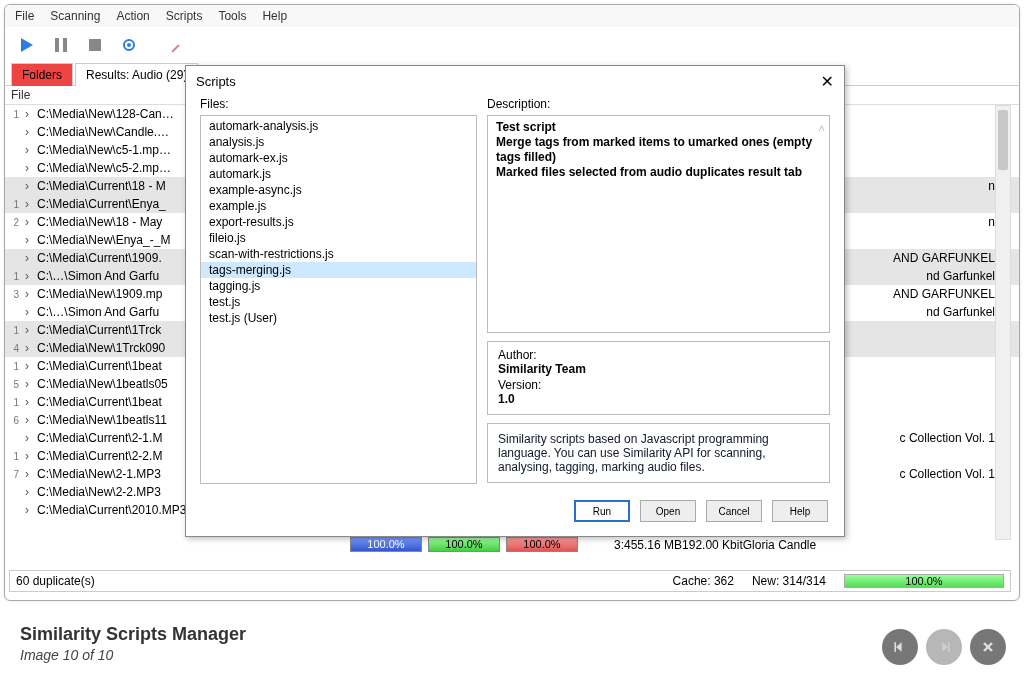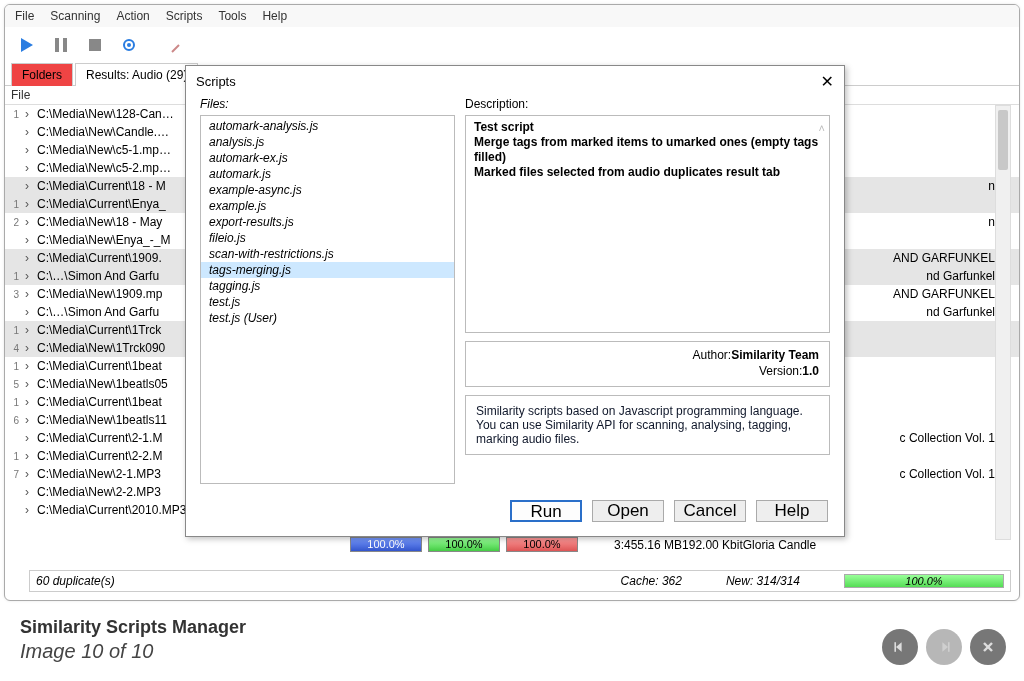--- a/index.html
+++ b/index.html
@@ -22,58 +22,58 @@
 .grid-head .col-file { width: 300px; }
 
 .grid { font-size: 12px; overflow: hidden; }
 .grow { display: flex; align-items: center; height: 18px; padding-left: 6px; white-space: nowrap; }
 .gnum { width: 14px; color: #777; font-size: 10px; text-align: right; padding-right: 6px; }
 .gchev { width: 12px; color: #555; }
 .gpath { flex: 0 0 300px; overflow: hidden; text-overflow: ellipsis; }
 .grow.sel { background: #e5e5e5; }
 .gtail { position: absolute; right: 24px; font-size: 12px; }
 
-.statusbar { position: absolute; bottom: 8px; left: 24px; right: 8px; height: 22px; border: 1px solid #ccc; display: flex; align-items: center; font-size: 12px; padding: 0 6px; gap: 44px; font-style: italic; }
+.statusbar { position: absolute; bottom: 8px; left: 4px; right: 8px; height: 22px; border: 1px solid #ccc; display: flex; align-items: center; font-size: 12px; padding: 0 6px; gap: 18px; }
 .statusbar .spacer { flex: 1; }
 .progress { width: 160px; height: 14px; border: 1px solid #aaa; position: relative; background: linear-gradient(#9f9, #5d5); text-align: center; font-size: 11px; line-height: 13px; }
 
 
 .dialog { position: absolute; top: 60px; left: 180px; width: 660px; height: 472px; background: #fff; border: 1px solid #888; box-shadow: 2px 2px 6px rgba(0,0,0,0.25); display: flex; flex-direction: column; }
 .dlg-title { display: flex; justify-content: space-between; align-items: center; padding: 6px 10px; font-size: 13px; }
 .dlg-close { font-size: 16px; cursor: default; font-family: Arial; }
 .dlg-body { flex: 1; display: flex; gap: 10px; padding: 0 14px 6px 14px; }
 .dlg-col { display: flex; flex-direction: column; }
-.dlg-col.left { width: 255px; font-style: italic; }
+.dlg-col.left { width: 277px; }
 .dlg-col.right { flex: 1; }
 .dlg-label { font-size: 12px; margin-bottom: 4px; }
 .listbox { flex: 1; border: 1px solid #bbb; font-size: 12px; overflow-y: auto; padding: 2px 0; }
 .listbox .item { padding: 1px 8px; }
 .listbox .item.sel { background: #cde8ff; }
 .descbox { height: 218px; border: 1px solid #bbb; font-size: 12px; padding: 4px 8px; line-height: 1.25; position: relative; }
 .descbox .b { font-weight: bold; }
 .meta { border: 1px solid #bbb; margin-top: 8px; padding: 6px 10px; font-size: 12px; }
-.meta-row { display: flex; justify-content: flex-end; margin-bottom: 2px; }
+.meta-row { display: flex; justify-content: space-between; margin-bottom: 2px; flex-direction: column; }
 .meta-row .v { font-weight: bold; }
 .infobox { border: 1px solid #bbb; margin-top: 8px; padding: 8px 10px; font-size: 12px; color: #0f172a; }
 .dlg-buttons { display: flex; justify-content: flex-end; gap: 10px; padding: 10px 16px 14px; }
-.dlg-buttons button { width: 72px; height: 22px; font-size: 17px; background: #eee; border: 1px solid #aaa; }
+.dlg-buttons button { width: 56px; height: 22px; font-size: 10px; background: #eee; border: 1px solid #aaa; }
 .dlg-buttons button.primary { border: 2px solid #2a6fc9; background: #fdfdfd; }
 
 
 .pct-row { position: absolute; bottom: 48px; left: 345px; display: flex; gap: 6px; font-size: 11px; align-items: center; }
 .pct { width: 72px; height: 15px; text-align: center; border: 1px solid #888; line-height: 13px; }
 .pct.blue { background: linear-gradient(#79f,#35c); color:#fff;}
 .pct.green { background: linear-gradient(#9f9,#4c4); }
 .pct.red { background: linear-gradient(#f99,#d55); }
 .meta-tail { font-size: 12px; margin-left: 30px; display: flex; }
 
 
 .caption { position: absolute; left: 20px; bottom: 18px; }
 .caption h3 { font-size: 18px; font-weight: bold; color: #333; margin-bottom: 2px; }
-.caption .sub { font-size: 20px; font-style: italic; color: #444; }
+.caption .sub { font-size: 14px; font-style: italic; color: #444; }
 
 .navbtns { position: absolute; right: 18px; bottom: 16px; display: flex; gap: 8px; }
 .circ { width: 36px; height: 36px; border-radius: 50%; background: #777; display: flex; align-items: center; justify-content: center; color: #fff; }
 .circ.dis { background: #999; opacity: .7; }
 .circ svg { width: 16px; height: 16px; fill: #ddd; }
 
 .scrollbar-v { position:absolute; top:100px; right:8px; bottom:60px; width:16px; background:#f0f0f0; border:1px solid #ddd;}
 .scrollbar-v .thumb{ position:absolute; top:4px; left:2px; right:2px; height:60px; background:#c8c8c8; border-radius:2px;}
 .desc-scroll-hint{position:absolute;right:4px;top:6px;color:#bbb;font-size:11px;}
 </style>

